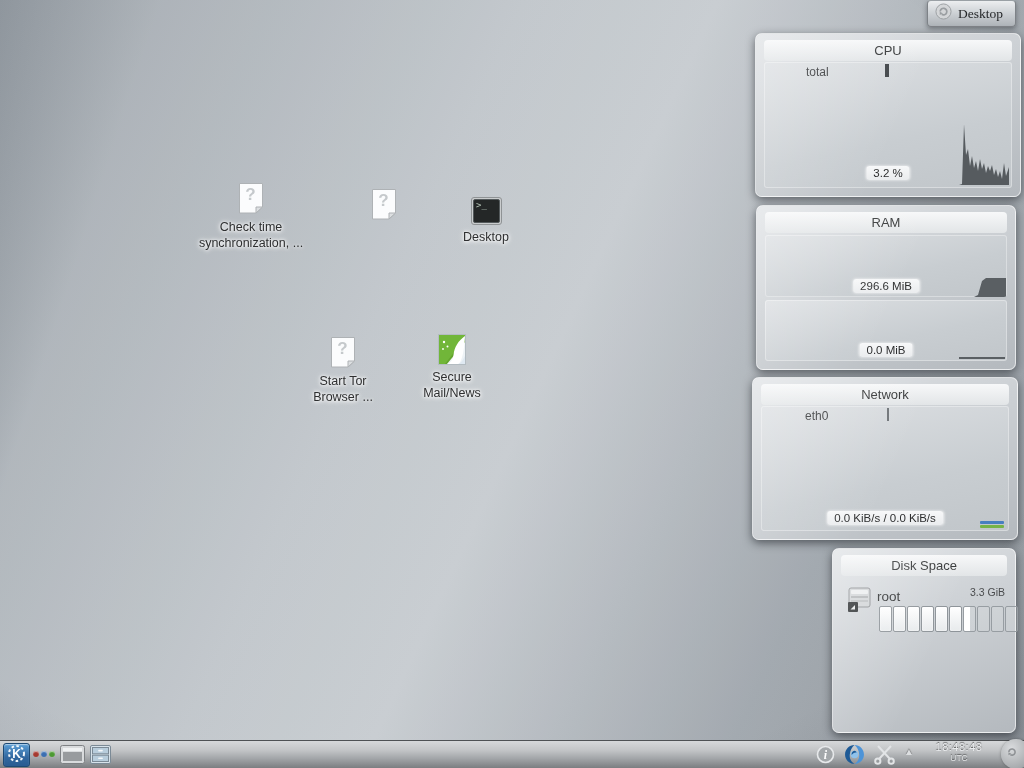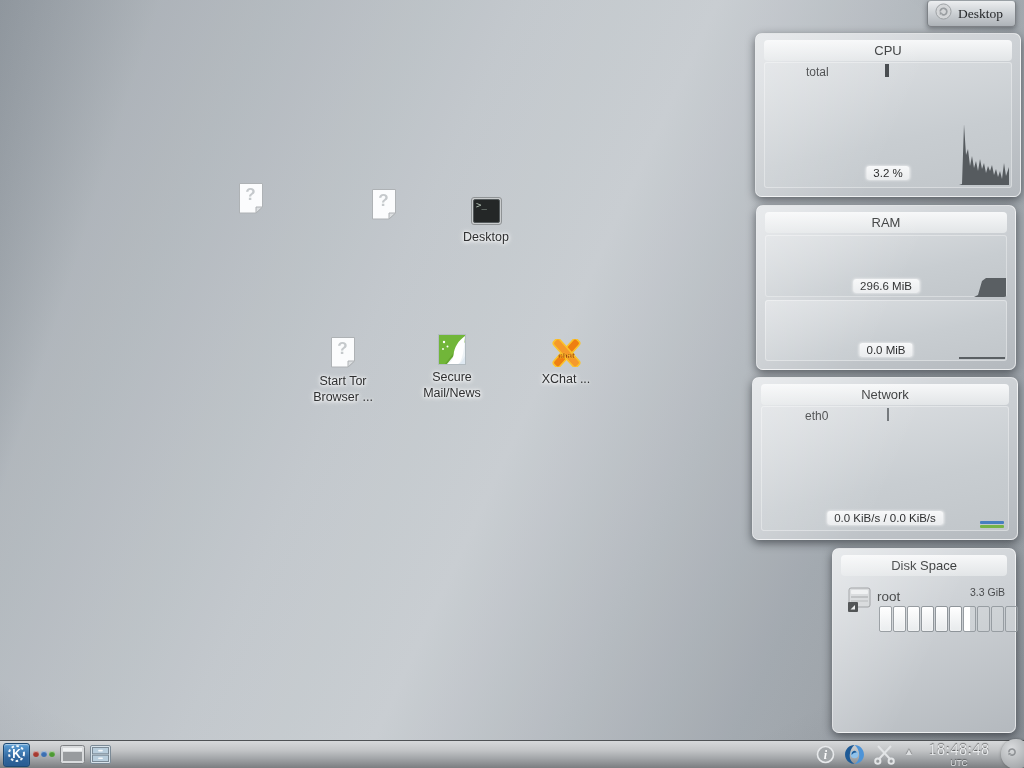--- a/index.html
+++ b/index.html
@@ -59,21 +59,21 @@
     background:linear-gradient(#5c9fd6,#31679f 60%,#2a5c91);box-shadow:inset 0 1px 1px rgba(255,255,255,.5);}
   .dots{left:32px;top:9px;width:24px;height:8px;gap:2px;}
   .dots i{width:6px;height:6px;border-radius:50%;display:block;box-shadow:inset 0 1px 1px rgba(255,255,255,.6);}
   .showdesk{left:60px;top:4px;}
   .cabinet{left:90px;top:4px;}
   .tray-info{left:816px;top:4px;}
   .tray-swirl{left:844px;top:3px;}
   .tray-scissors{left:873px;top:4px;}
   .tray-arrow{left:904px;top:5px;font-size:10px;color:#dcdee0;text-shadow:0 -1px 1px rgba(0,0,0,.45);}
   .clock{left:924px;top:1px;width:70px;flex-direction:column;line-height:1;}
-  .clock .time{font-family:Liberation Serif, serif;font-size:16px;letter-spacing:.5px;color:#e8eaec;
+  .clock .time{font-family:Liberation Sans, sans-serif;font-size:11px;letter-spacing:.5px;color:#e8eaec;
     text-shadow:0 -1px 1px rgba(0,0,0,.55);text-align:center;}
   .clock .zone{margin-top:1px;font-size:8.5px;color:#e2e4e6;text-shadow:0 -1px 1px rgba(0,0,0,.5);}
   .cashew{right:-7px;top:-2px;width:30px;height:30px;border-radius:50%;
     background:radial-gradient(circle at 35% 30%,#d9dbdd,#a9acaf 70%,#8e9194);box-shadow:0 0 3px rgba(0,0,0,.35);}
 </style>
 </head>
 <body>
 
 <div id="screen">
 
@@ -89,20 +89,22 @@
   </div>
 
   <div class="dicon" style="left:185px;top:182px;">
     <span class="glyph">
       <svg width="26" height="33" viewBox="0 0 26 33">
           <path d="M1.5,1.5 h23 v23.5 l-6.5,6 h-16.5 z" fill="#fbfcfd" stroke="#aeb2b5"></path>
           <path d="M24.5,25 l-6.5,6 v-6 z" fill="#dcdfe1" stroke="#aeb2b5"></path>
           <text x="12.5" y="18" font-size="17" font-weight="bold" fill="#c5c9cc" text-anchor="middle">?</text>
         </svg>
     </span>
+    <span class="lbl">Check time
+synchronization, ...</span>
   </div>
 
   <div class="dicon" style="left:318px;top:188px;">
     <span class="glyph">
       <svg width="26" height="33" viewBox="0 0 26 33">
           <path d="M1.5,1.5 h23 v23.5 l-6.5,6 h-16.5 z" fill="#fbfcfd" stroke="#aeb2b5"></path>
           <path d="M24.5,25 l-6.5,6 v-6 z" fill="#dcdfe1" stroke="#aeb2b5"></path>
           <text x="12.5" y="18" font-size="17" font-weight="bold" fill="#c5c9cc" text-anchor="middle">?</text>
         </svg>
     </span>
@@ -141,30 +143,20 @@
           <circle cx="6" cy="8" r="1.2" fill="#fff"></circle>
           <circle cx="9.5" cy="12.5" r="1" fill="#fff"></circle>
           <circle cx="5" cy="15" r="0.9" fill="#fff"></circle>
           <path d="M20,30 h7 v-8 C25,26 23,29 20,30 Z" fill="#dfe9f2"></path>
         </svg>
     </span>
     <span class="lbl">Secure
 Mail/News</span>
   </div>
 
-  <div class="dicon" style="left:500px;top:339px;">
-    <span class="glyph">
-      <svg width="31" height="28" viewBox="0 0 31 28">
-          <rect x="11.5" y="-3" width="8" height="34" rx="3" transform="rotate(42 15.5 14)" fill="#ee7f12" stroke="#fbc32a" stroke-width="1.6"></rect>
-          <rect x="11.5" y="-3" width="8" height="34" rx="3" transform="rotate(-42 15.5 14)" fill="#f5992b" stroke="#fbc32a" stroke-width="1.6"></rect>
-          <text x="15.5" y="18.5" font-size="8" font-weight="bold" fill="#7a1708" text-anchor="middle" stroke="#fbc32a" stroke-width="0.35">chat</text>
-        </svg>
-    </span>
-    <span class="lbl">XChat ...</span>
-  </div>
 
 
   <div class="panel" style="left:755px;top:33px;width:264px;height:162px;">
     <div class="ptitle">CPU</div>
     <div class="plot" style="left:8px;right:8px;top:28px;bottom:8px;">
       <span class="rowlbl" style="left:42px;top:3px;">total</span>
       <span class="meter" style="left:121px;top:2px;width:4px;height:13px;"></span>
       <span class="vbox" style="bottom:8px;">3.2 %</span>
       <svg width="50" height="64" viewBox="0 0 50 64" style="position:absolute;right:3px;bottom:3px;">
         <path d="M0,64 L3,63 L5,3 L7,34 L9,28 L11,45 L13,35 L15,47 L17,40 L19,50 L21,38 L23,48 L25,42 L27,52 L29,45 L31,50 L33,44 L35,54 L37,48 L39,56 L41,50 L43,58 L45,42 L47,55 L50,46 L50,64 Z" fill="#565b5f"></path>

